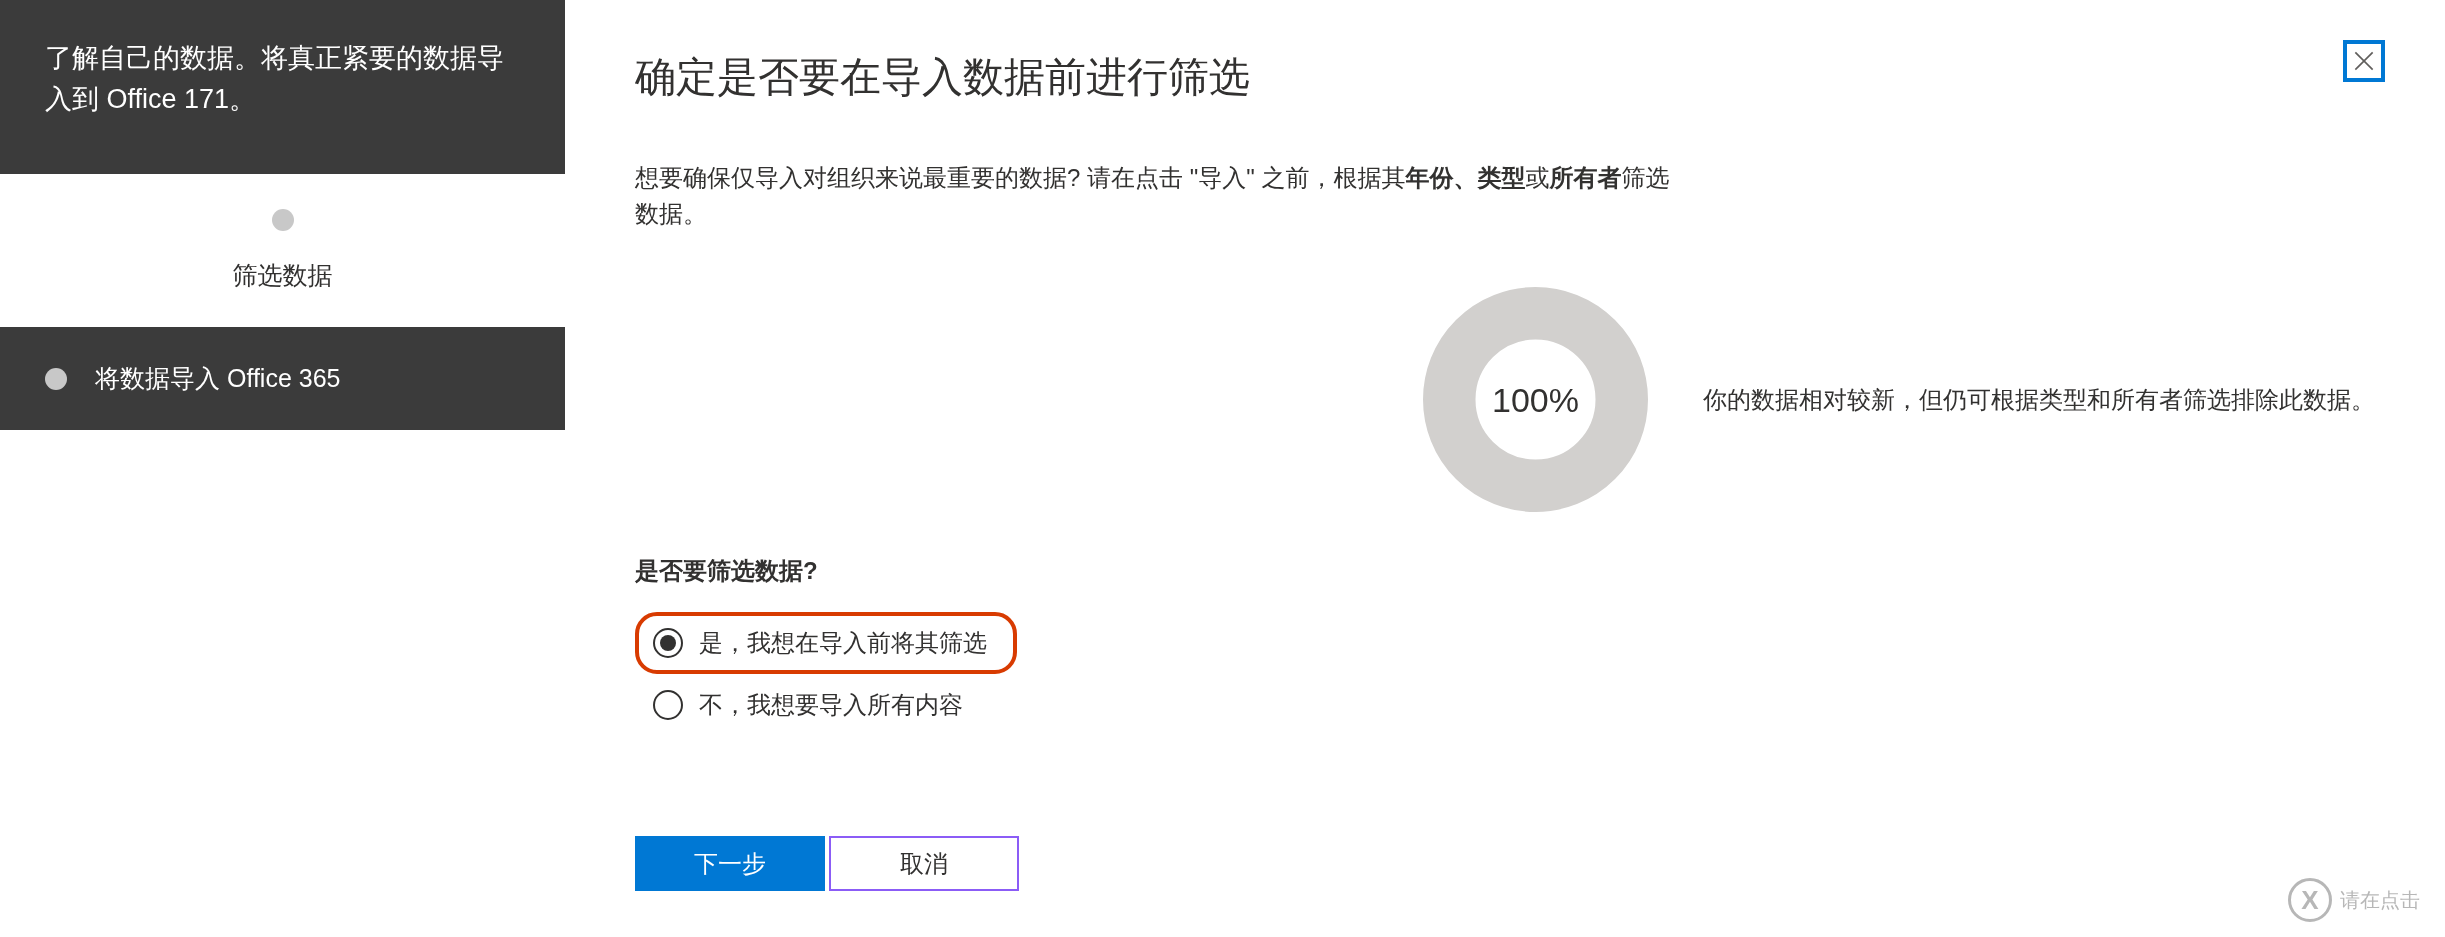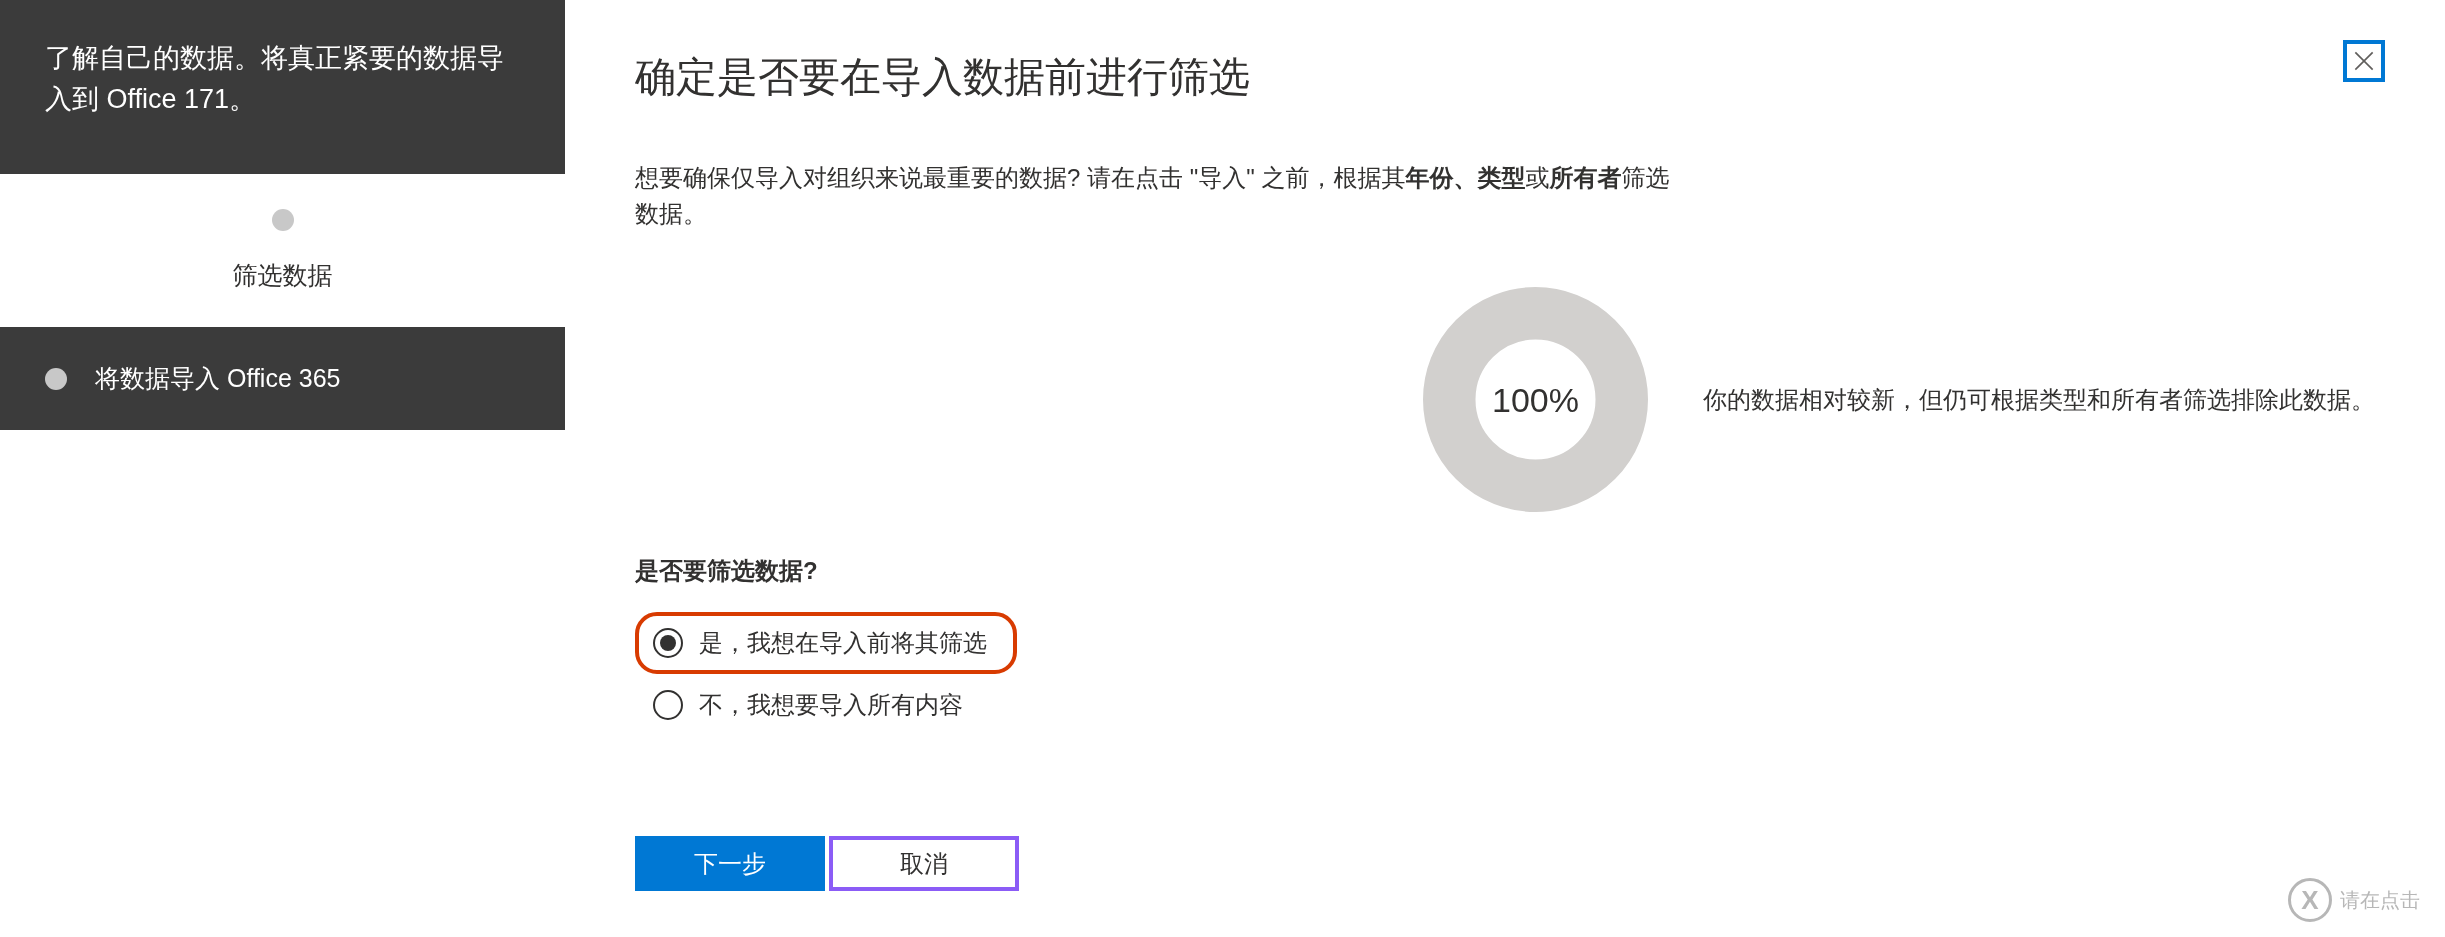--- a/index.html
+++ b/index.html
@@ -188,21 +188,21 @@
       border: none;
       font-family: inherit;
     }
     .btn-primary {
       background: #0078d4;
       color: #ffffff;
     }
     .btn-secondary {
       background: #ffffff;
       color: #323130;
-      border: 4px solid #8b5cf6;
+      border: 2px solid #8b5cf6;
     }
     .watermark {
       position: absolute;
       bottom: 15px;
       right: 25px;
       display: flex;
       align-items: center;
       gap: 8px;
       color: #888;
       font-size: 20px;

